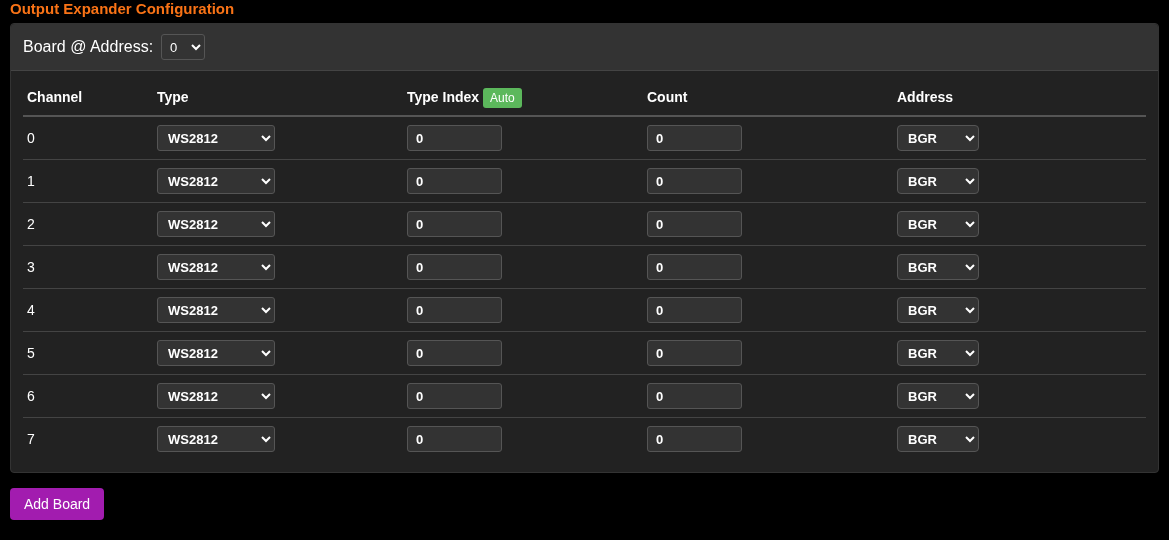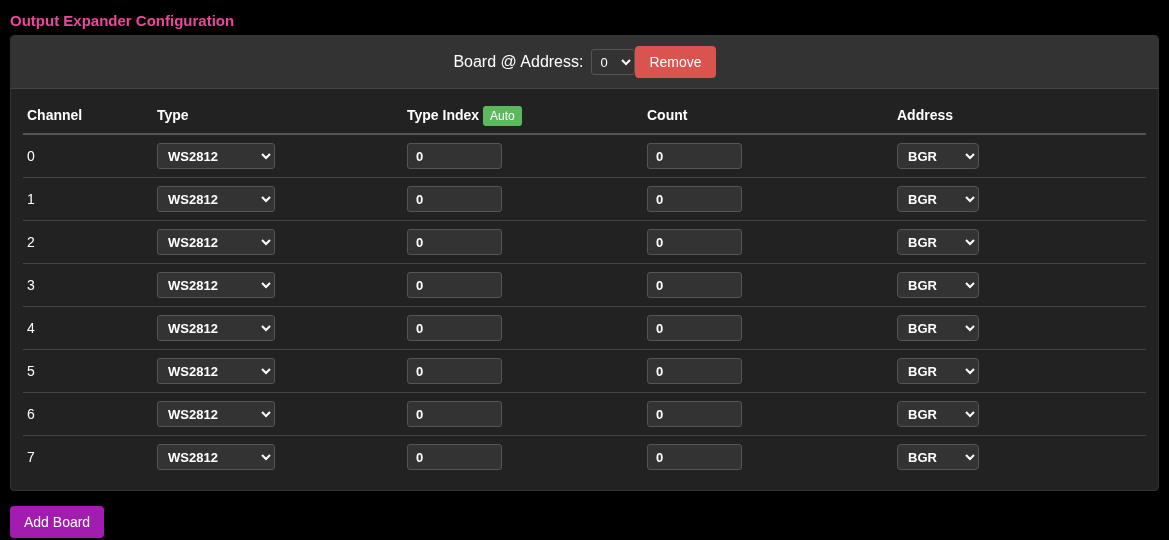--- a/index.html
+++ b/index.html
@@ -6,38 +6,38 @@
     body {
       background: #000;
       color: #fff;
       font-family: "Helvetica Neue", Helvetica, Arial, sans-serif;
       font-size: 14px;
       padding: 0;
     }
     .page-title {
       font-weight: bold;
       font-size: 15px;
-      padding: 12px 10px 6px 10px;
-      color: #ec4899;
+      padding: 0 10px 6px 10px;
+      color: #f97316;
     }
     .panel {
       background: #222;
       border: 1px solid #333;
       border-radius: 4px;
       margin: 0 10px 15px 10px;
       padding: 0;
     }
     .panel-heading {
       background: #333;
       border-bottom: 1px solid #444;
       border-radius: 4px 4px 0 0;
       padding: 10px 12px;
       display: flex;
       align-items: center;
-      justify-content: center;
+      justify-content: flex-start;
     }
     .panel-heading-left {
       display: flex;
       align-items: center;
       gap: 8px;
       font-size: 16px;
     }
     .select-small {
       background: #333;
       border: 1px solid #555;
@@ -134,21 +134,20 @@
 <div class="page-title">Output Expander Configuration</div>
 
 <div class="panel">
   <div class="panel-heading">
     <div class="panel-heading-left">
       <span>Board @ Address:</span>
       <select class="select-small">
         <option>0</option>
       </select>
     </div>
-    <button class="btn btn-danger">Remove</button>
   </div>
   <div class="panel-body">
     <table>
       <thead>
         <tr>
           <th class="col-channel">Channel</th>
           <th class="col-type">Type</th>
           <th class="col-start">
             <span>Type Index</span>
             <span class="badge-success">Auto</span>

